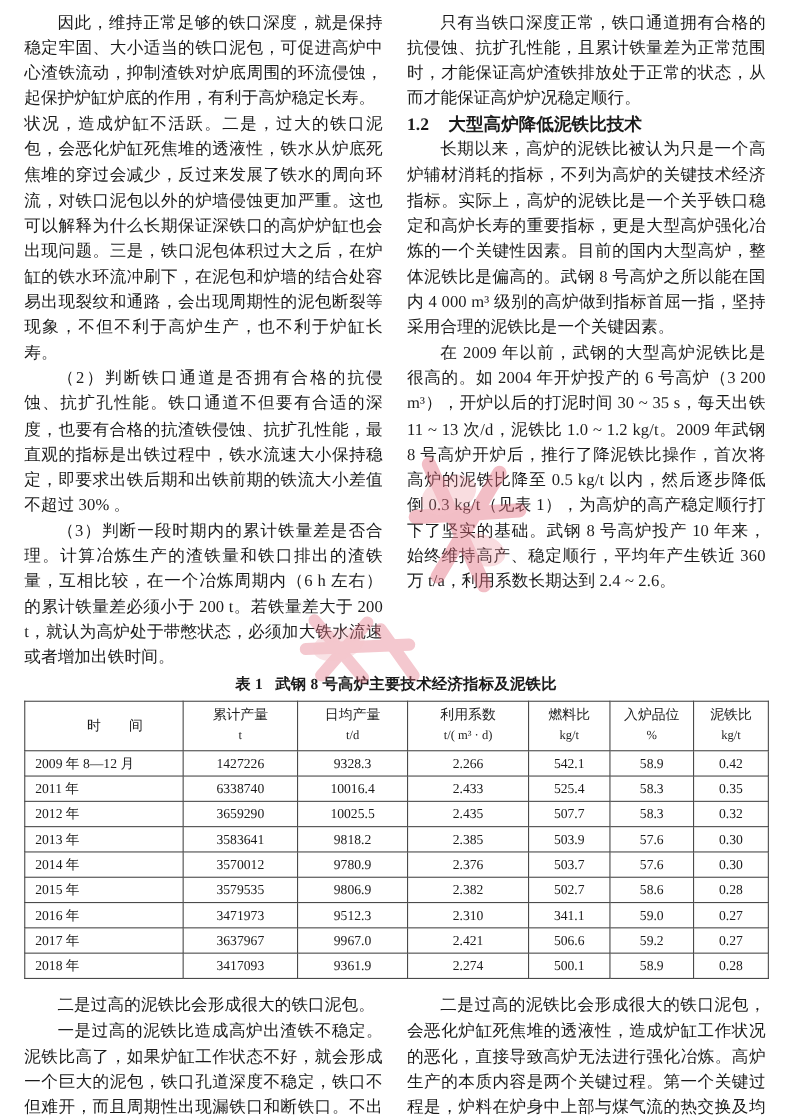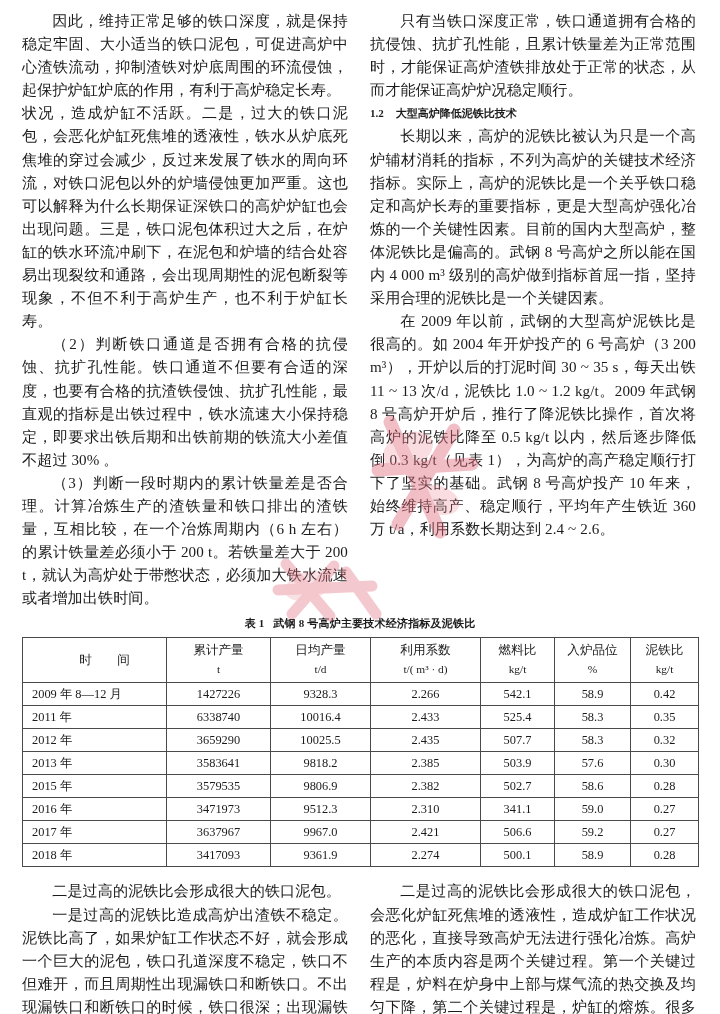--- a/index.html
+++ b/index.html
@@ -41,35 +41,35 @@
     text-align: justify;
     text-justify: inter-character;
     text-align-last: left;
     letter-spacing: 0.1px;
   }
   p.indent { text-indent: 2em; }
   p.noindent { text-indent: 0; }
 
   .section-head {
     margin: 0;
-    font-size: 11px;
+    font-size: 16px;
     line-height: 23.1px;
     font-weight: bold;
     text-indent: 0;
   }
   .section-head .num { margin-right: 1.1em; }
 
   
   .table-wrap {
     margin-top: 3px;
     width: 676px;
   }
   .table-caption {
     text-align: center;
-    font-size: 11px;
+    font-size: 14px;
     font-weight: bold;
     line-height: 20px;
     margin: 2px 0 4px 0;
     letter-spacing: 0.2px;
   }
   .table-caption .capnum { margin-right: 0.8em; }
 
   table.data {
     border-collapse: collapse;
     width: 676px;
@@ -239,20 +239,29 @@
           <tr>
             <td class="tcell-time">2013 年</td>
             <td>3583641</td>
             <td>9818.2</td>
             <td>2.385</td>
             <td>503.9</td>
             <td>57.6</td>
             <td>0.30</td>
           </tr>
           <tr>
+            <td class="tcell-time">2014 年</td>
+            <td>3570012</td>
+            <td>9780.9</td>
+            <td>2.376</td>
+            <td>503.7</td>
+            <td>57.6</td>
+            <td>0.30</td>
+          </tr>
+          <tr>
             <td class="tcell-time">2015 年</td>
             <td>3579535</td>
             <td>9806.9</td>
             <td>2.382</td>
             <td>502.7</td>
             <td>58.6</td>
             <td>0.28</td>
           </tr>
           <tr>
             <td class="tcell-time">2016 年</td>

